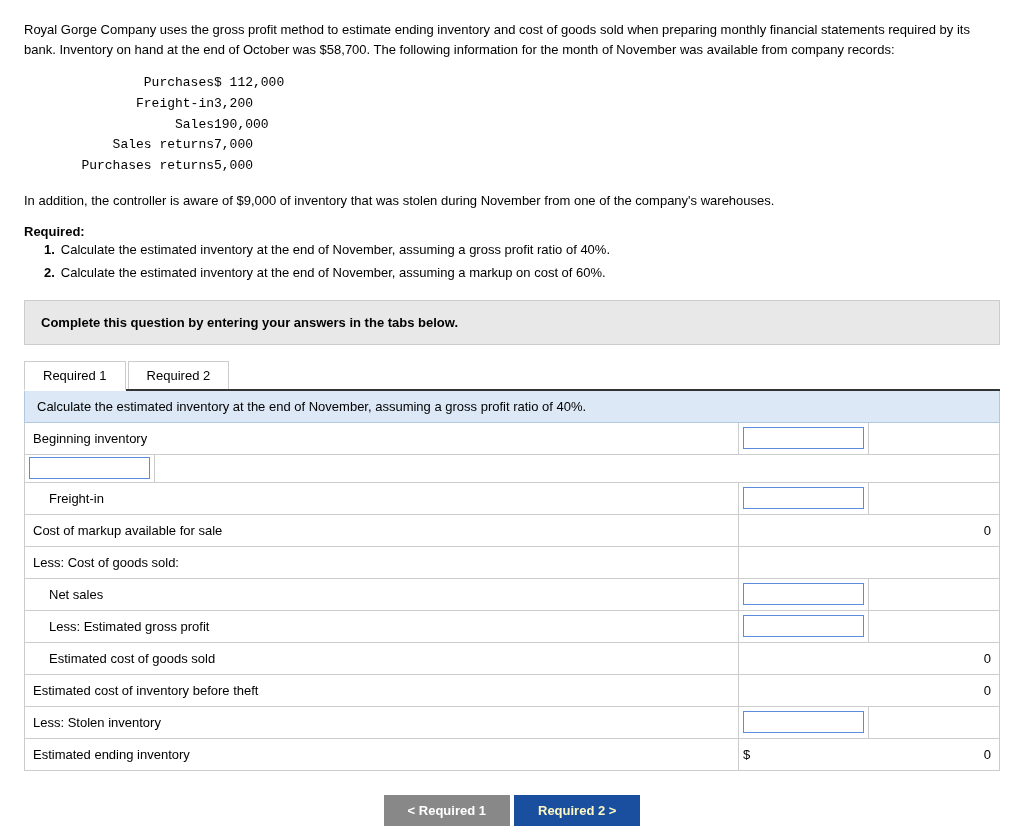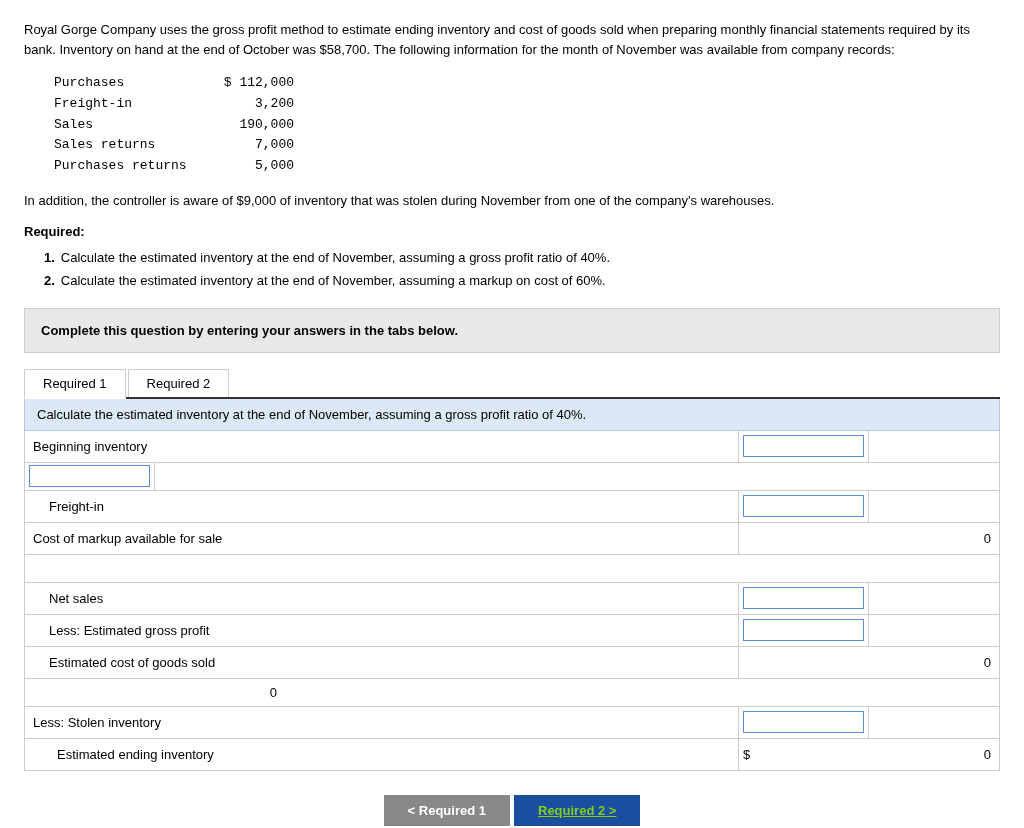--- a/index.html
+++ b/index.html
@@ -18,32 +18,32 @@
       font-family: 'Courier New', Courier, monospace;
       font-size: 13px;
       margin: 10px 0 14px 30px;
       line-height: 1.6;
     }
     .data-table .row {
       display: flex;
     }
     .data-table .label {
       width: 160px;
+      text-align: right;
     }
     .data-table .value {
       width: 80px;
-      text-align: right;
+      text-align: left;
     }
     .addition-text {
       margin-bottom: 14px;
       line-height: 1.5;
     }
     .required-heading {
       font-weight: bold;
-      margin-bottom: 8px;
     }
     .requirements-list {
       margin-left: 20px;
       margin-bottom: 16px;
       line-height: 1.7;
     }
     .requirements-list .req-item {
       display: flex;
       gap: 6px;
     }
@@ -91,21 +91,20 @@
       width: 100%;
     }
     .ws-row {
       display: flex;
       border-bottom: 1px solid #ccc;
       min-height: 28px;
       align-items: stretch;
     }
     .ws-row:last-child {
       border-bottom: none;
-      margin-left: 24px;
     }
     .ws-label {
       flex: 1;
       padding: 8px 8px;
       border-right: 1px solid #ccc;
       display: flex;
       align-items: center;
       font-size: 13px;
     }
     .ws-label.indent {
@@ -156,22 +155,21 @@
       font-weight: bold;
       cursor: pointer;
       border: none;
     }
     .nav-btn.prev {
       background: #888;
       color: #ffffff;
     }
     .nav-btn.next {
       background: #1a4fa0;
-      color: #84cc16;
-      text-decoration: underline;
+      color: #fef9c3;
     }
   </style>
 </head>
 <body>
 
 <p class="intro-text">Royal Gorge Company uses the gross profit method to estimate ending inventory and cost of goods sold when preparing monthly financial statements required by its bank. Inventory on hand at the end of October was $58,700. The following information for the month of November was available from company records:</p>
 
 <div class="data-table">
   <div class="row">
     <span class="label">Purchases</span>
@@ -247,20 +245,21 @@
       <div class="ws-cell no-input"></div>
     </div>
 
     <div class="ws-row">
       <div class="ws-label">Cost of markup available for sale</div>
       <div class="ws-cell no-input"></div>
       <div class="ws-cell value-display no-input">0</div>
     </div>
 
     <div class="ws-row">
+      <div class="ws-label">Less: Cost of goods sold:</div>
       <div class="ws-cell no-input"></div>
       <div class="ws-cell no-input"></div>
     </div>
 
     <div class="ws-row">
       <div class="ws-label indent">Net sales</div>
       <div class="ws-cell">
         <input type="text" value="" style="">
       </div>
       <div class="ws-cell no-input"></div>
@@ -274,20 +273,21 @@
       <div class="ws-cell no-input"></div>
     </div>
 
     <div class="ws-row">
       <div class="ws-label indent">Estimated cost of goods sold</div>
       <div class="ws-cell no-input"></div>
       <div class="ws-cell value-display no-input">0</div>
     </div>
 
     <div class="ws-row">
+      <div class="ws-label">Estimated cost of inventory before theft</div>
       <div class="ws-cell no-input"></div>
       <div class="ws-cell value-display no-input">0</div>
     </div>
 
     <div class="ws-row">
       <div class="ws-label">Less: Stolen inventory</div>
       <div class="ws-cell">
         <input type="text" value="" style="">
       </div>
       <div class="ws-cell no-input"></div>

